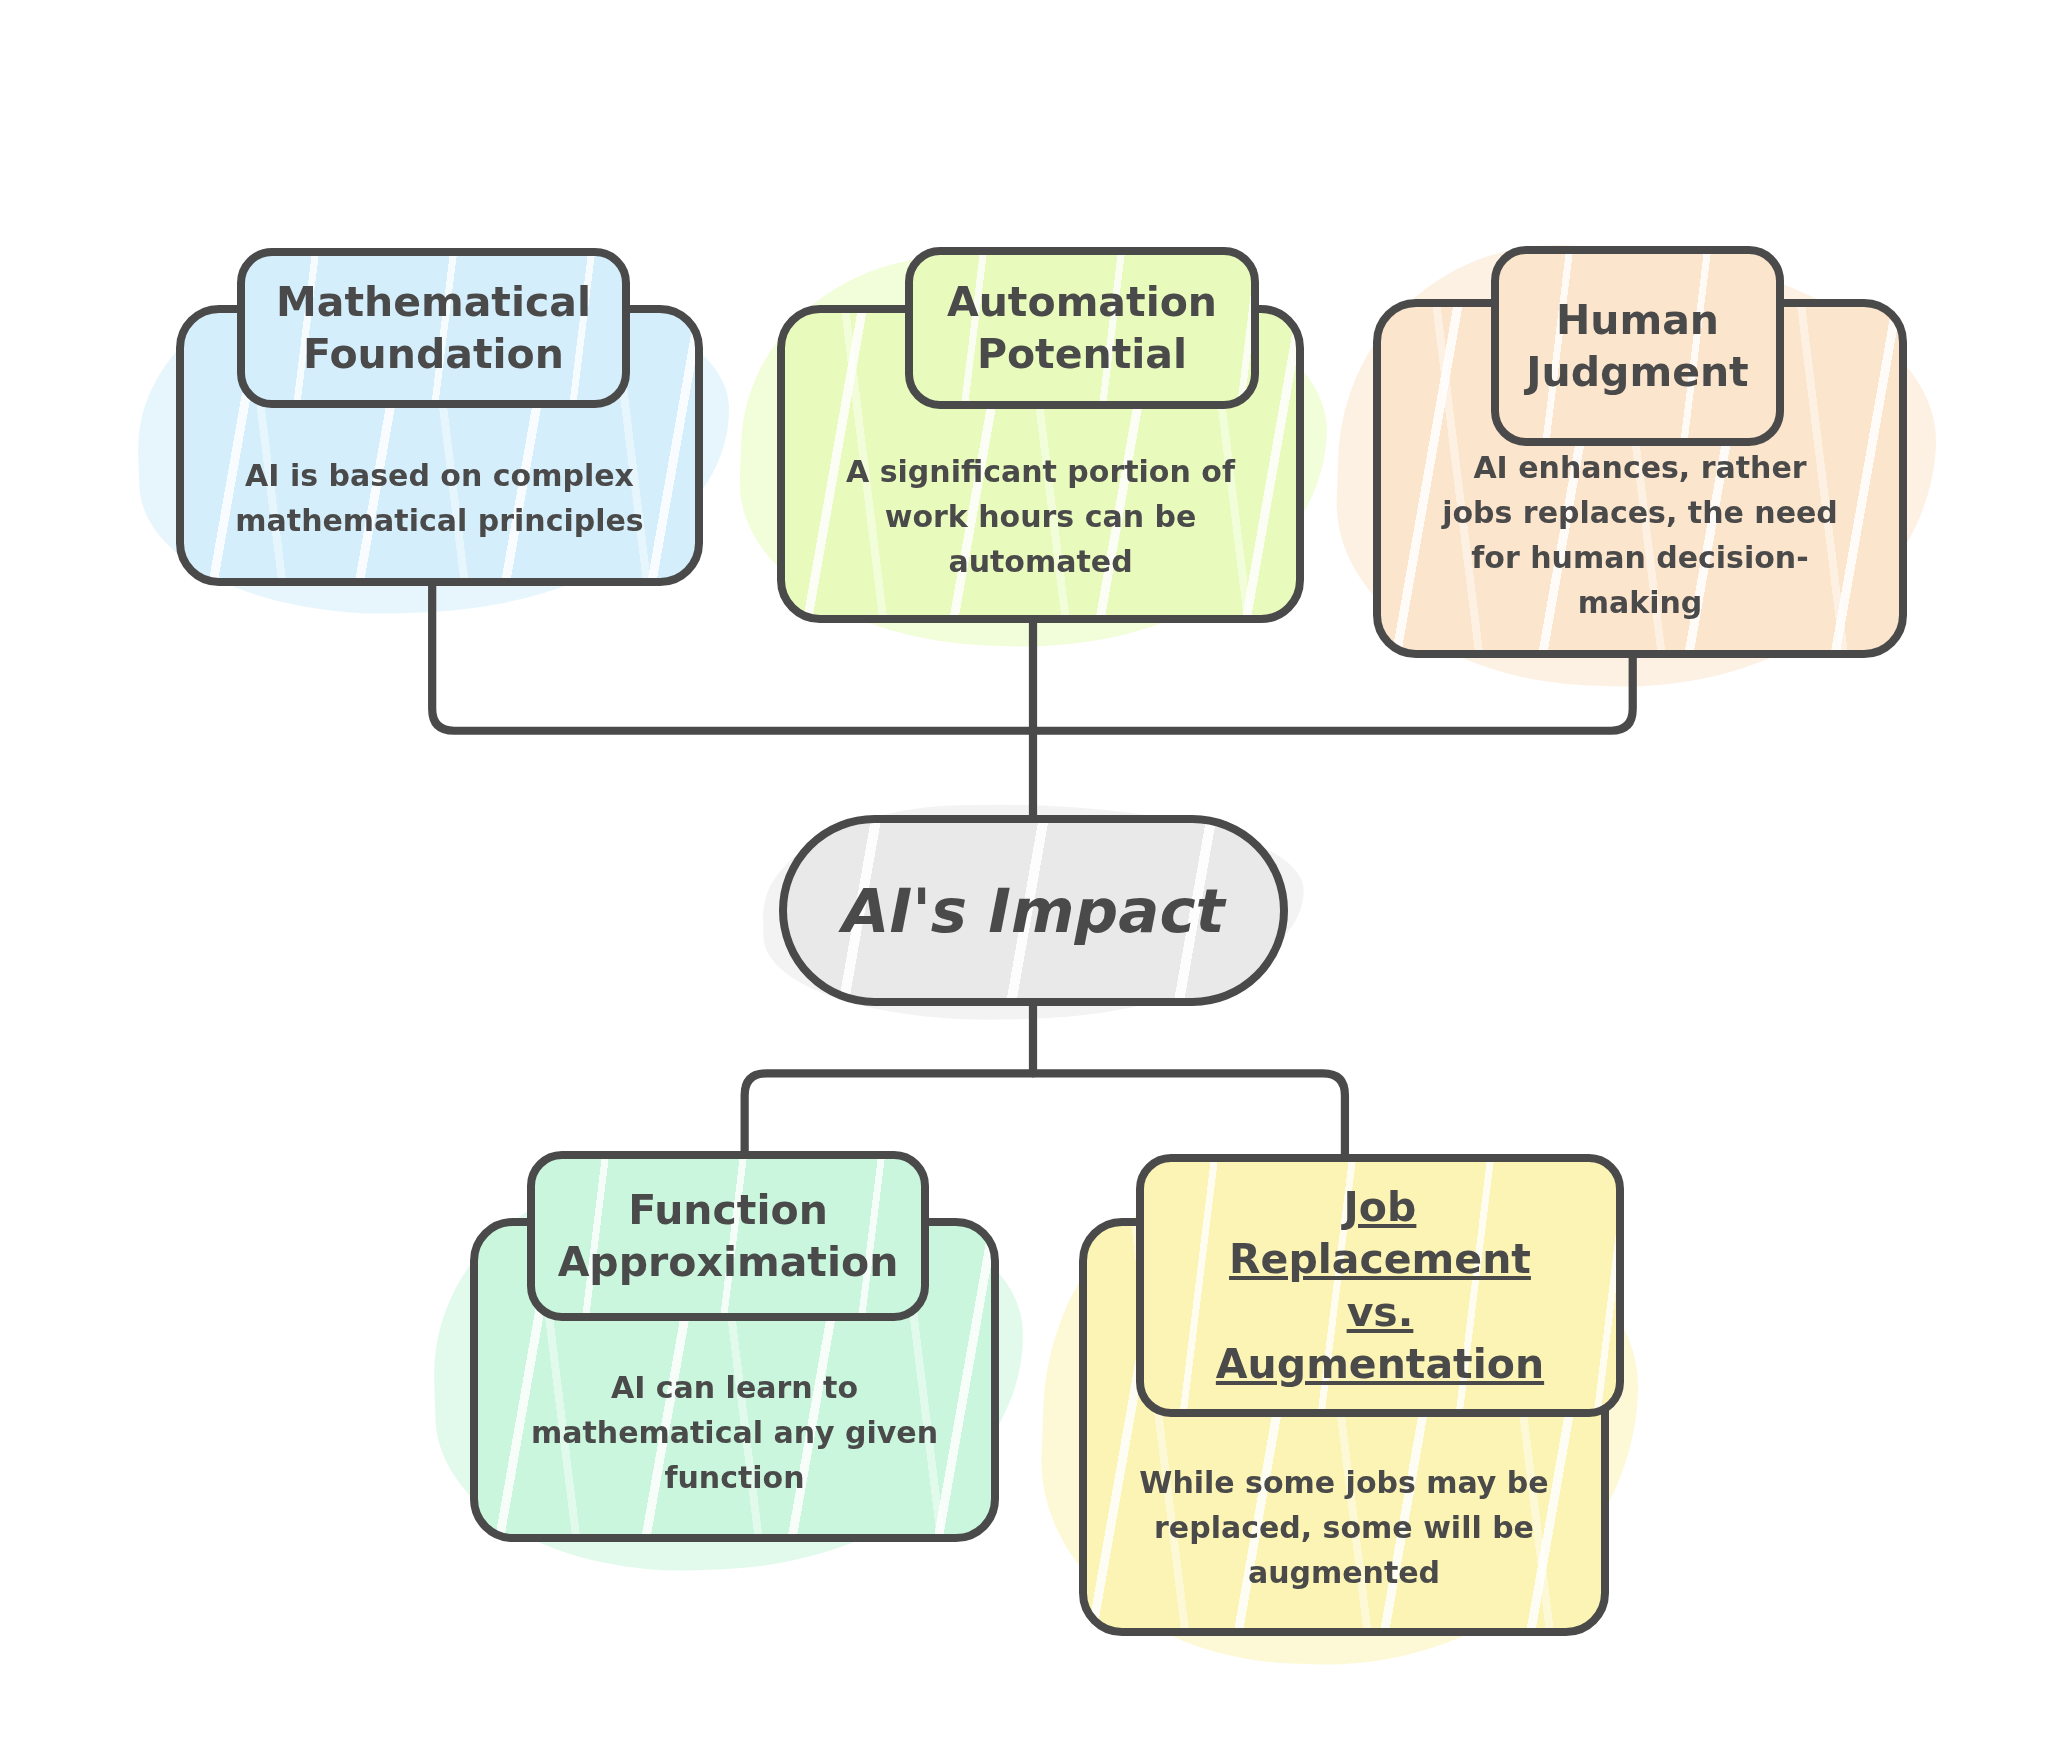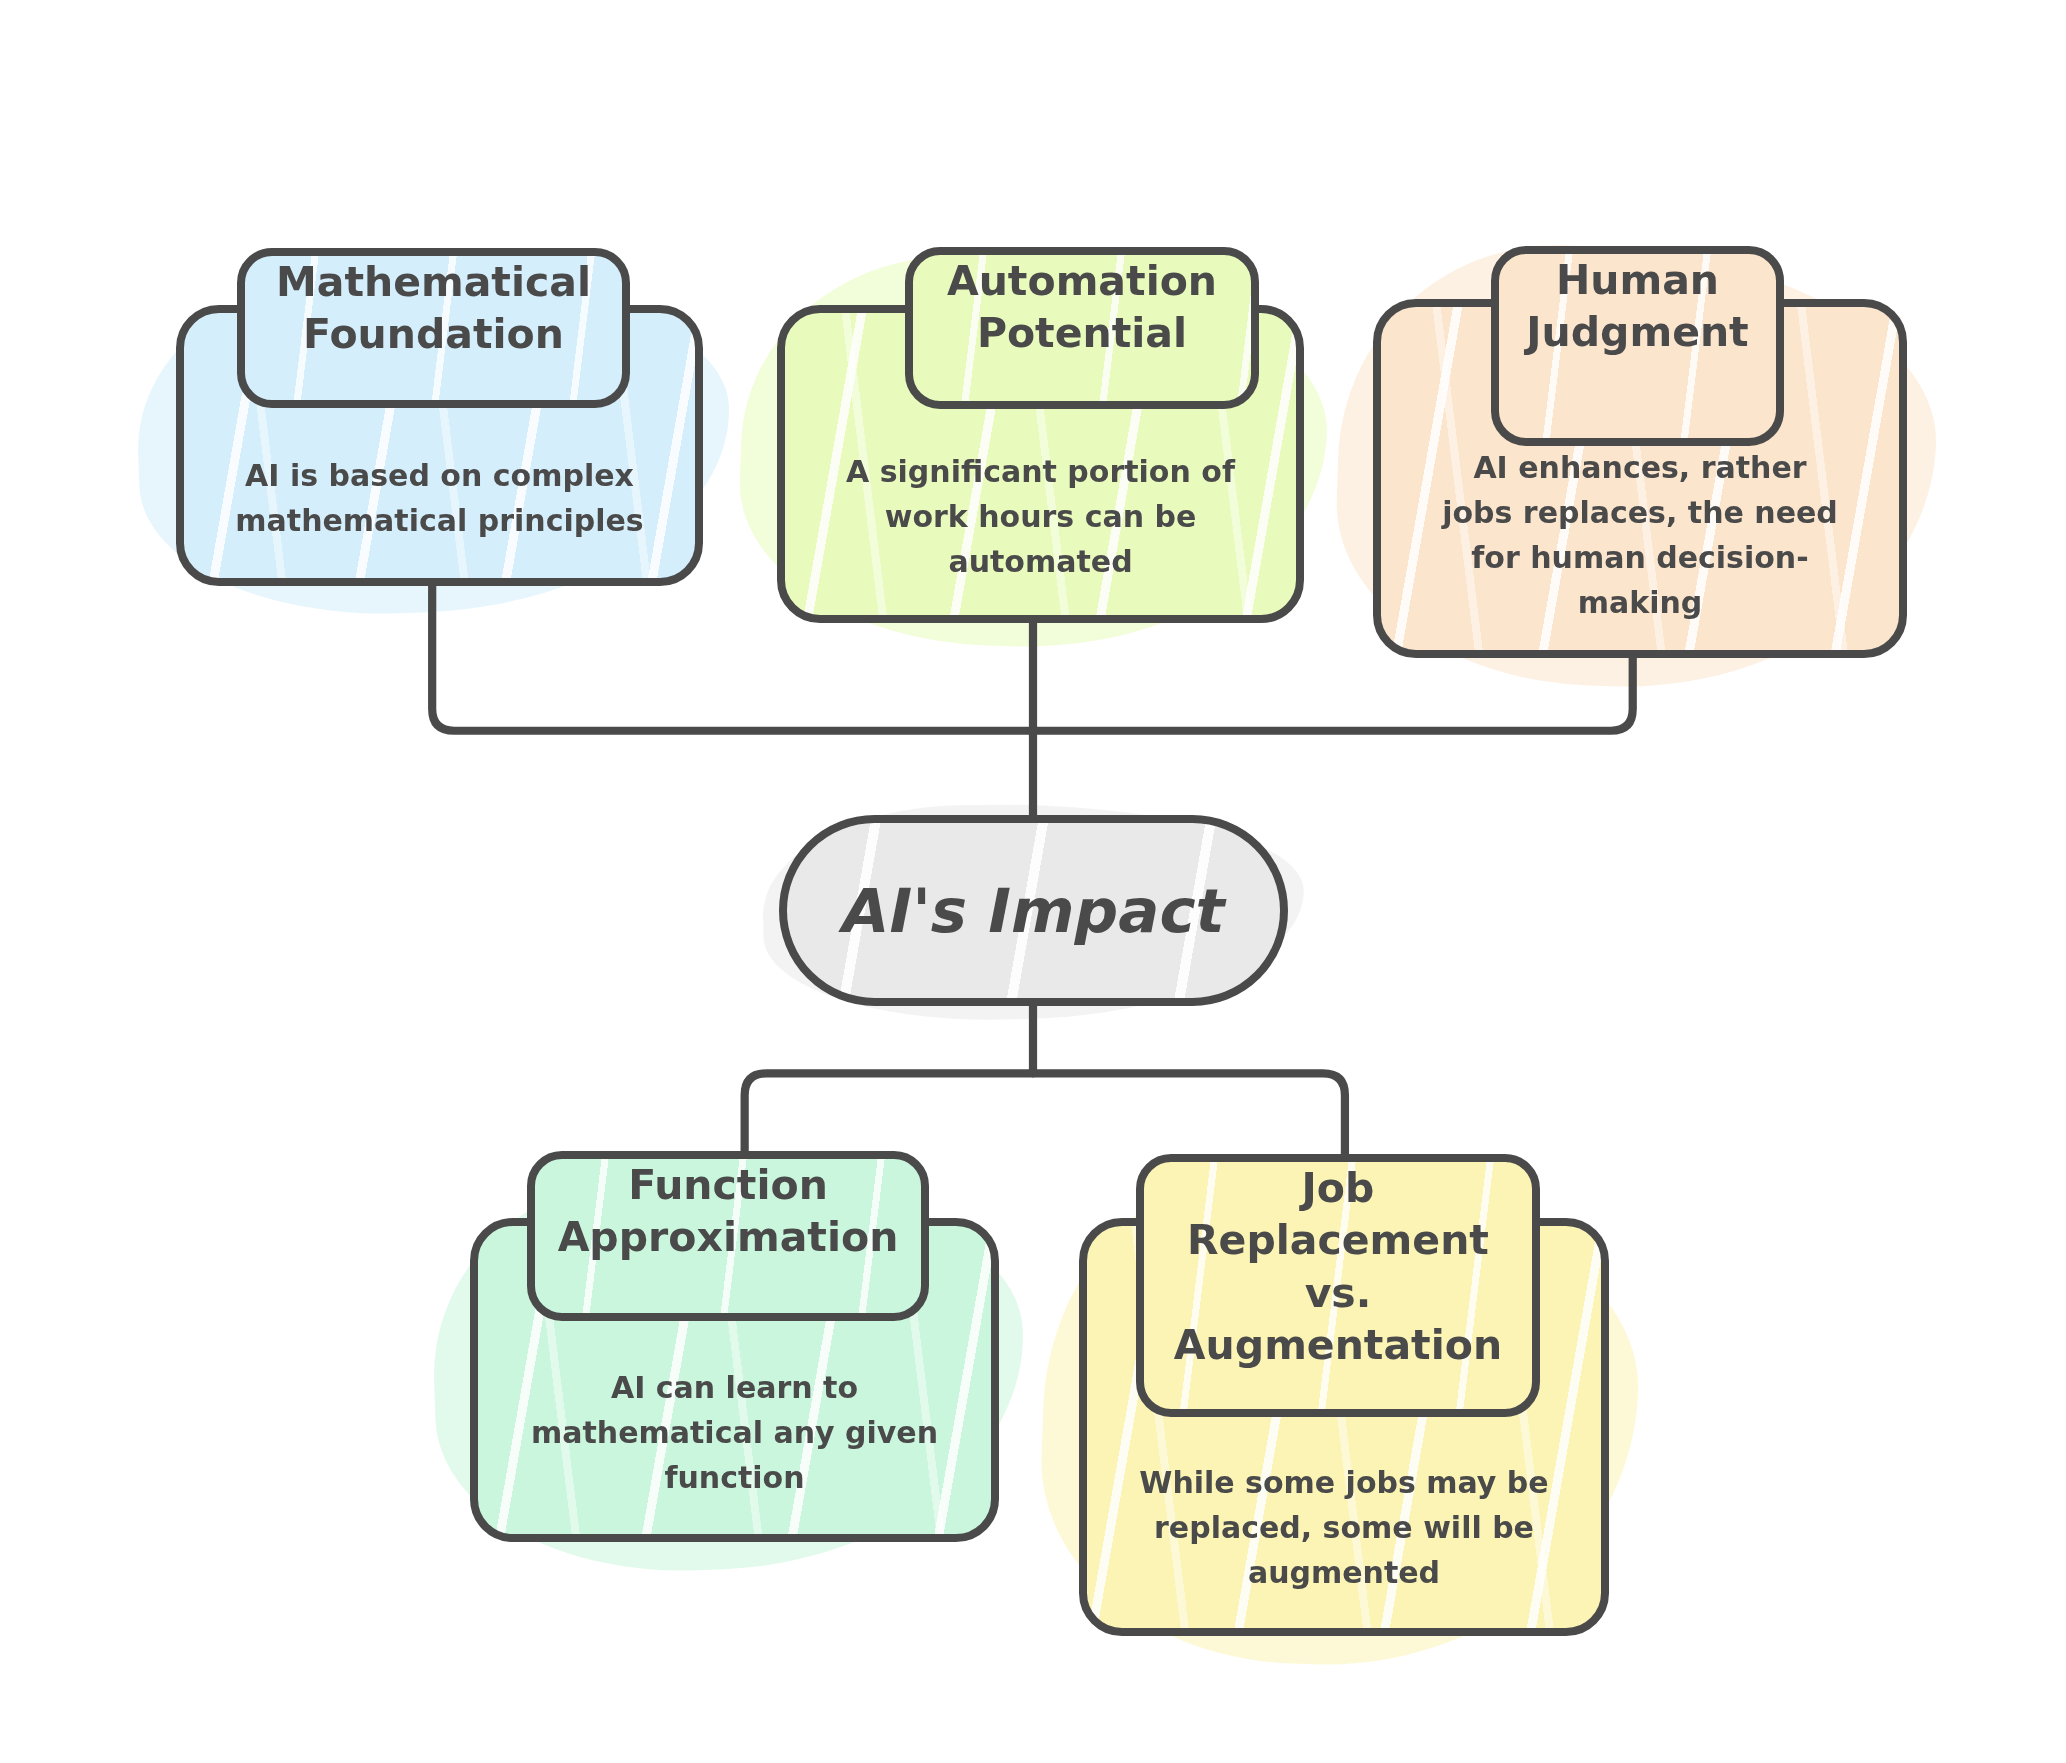--- a/index.html
+++ b/index.html
@@ -26,21 +26,21 @@
       repeating-linear-gradient(100deg, rgba(255,255,255,0) 0 71px, rgba(255,255,255,.85) 71px 80px, rgba(255,255,255,0) 80px 144px),
       repeating-linear-gradient(83deg, rgba(255,255,255,0) 0 93px, rgba(255,255,255,.45) 93px 101px, rgba(255,255,255,0) 101px 181px);
     display:flex; align-items:center; justify-content:center;margin-left:14px;
   }
   .node-header {
     position:absolute; box-sizing:border-box;
     border:8.2px solid #4a4a4a; border-radius:35px;
     background-color:var(--c);
     background-image:
       repeating-linear-gradient(97deg, rgba(255,255,255,0) 0 66px, rgba(255,255,255,.8) 66px 73px, rgba(255,255,255,0) 73px 137px);
-    display:flex; align-items:flex-start; justify-content:center; text-align:center;
+    display:flex; align-items:center; justify-content:center; text-align:center;
     z-index:3;
   }
   .header-label {
     font-size:41px; font-weight:bold; line-height:1.28; white-space:pre-line;
     color:#4a4a4a; padding:0 11px;
   }
   .body-label {
     font-size:30px; font-weight:bold; line-height:1.5; white-space:pre-line;
     text-align:center; color:#4a4a4a; padding:0 16.5px;
   }
@@ -128,21 +128,21 @@
 Approximation</div>
     </div>
   </div>
 
   <div class="node" style="left:1065px; top:1218px; width:544px; height:418px;">
     <div class="node-body" style="padding-top: 200px; --c: #fbf4b5;">
       <div class="body-label">While some jobs may be
 replaced, some will be
 augmented</div>
     </div>
-    <div class="node-header" style="left: 71px; top: -64px; width: 404px; height: 263px; --c: #fbf4b5;">
+    <div class="node-header" style="left: 71px; top: -64px; width: 488px; height: 263px; text-decoration: underline; --c: #fbf4b5;">
       <div class="header-label">Job
 Replacement
 vs.
 Augmentation</div>
     </div>
   </div>
 
 </div>
 
 

